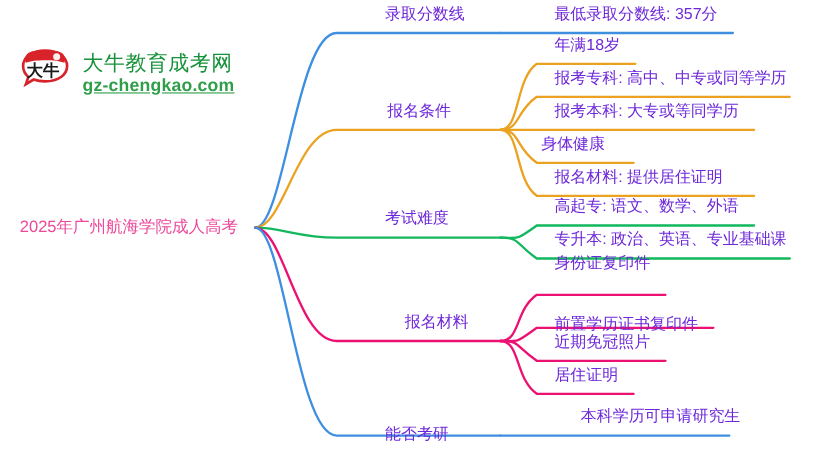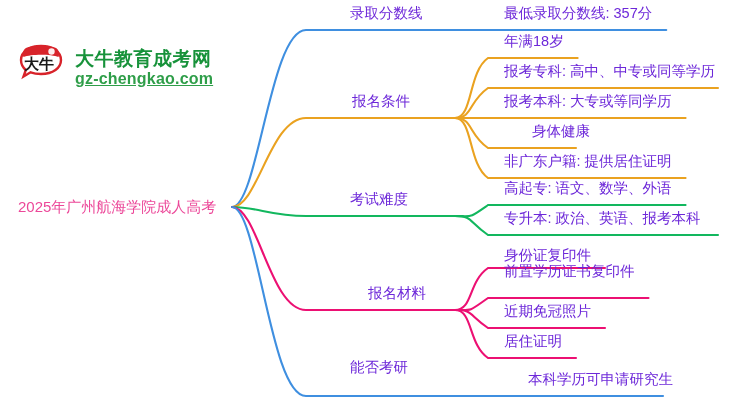--- a/index.html
+++ b/index.html
@@ -37,21 +37,21 @@
     flex: none;
   }
   .logo-text-wrap {
     display: flex;
     flex-direction: column;
     justify-content: center;
     line-height: 1;
   }
   .logo-title {
     font-size: 19px;
-    font-weight: bold;
+    font-weight: normal;
     color: #17923a;
     letter-spacing: 0.5px;
     white-space: nowrap;
   }
   .logo-sub {
     font-size: 16px;
     font-weight: bold;
     color: #2f9e49;
     letter-spacing: 0.2px;
     margin-top: 3px;
@@ -128,27 +128,27 @@
 
   <div class="node-label central-label" style="left:18px; top:199px;">2025年广州航海学院成人高考</div>
 
   <div id="label-layer">
       <div class="node-label branch-label" style="left: 350px; top: 6px;">录取分数线</div>
       <div class="node-label leaf-label" style="left: 504px; top: 6px;">最低录取分数线: 357分</div>
       <div class="node-label branch-label" style="left: 352px; top: 94px;">报名条件</div>
       <div class="node-label leaf-label" style="left: 504px; top: 34px;">年满18岁</div>
       <div class="node-label leaf-label" style="left: 504px; top: 64px; text-align: center;">报考专科: 高中、中专或同等学历</div>
       <div class="node-label leaf-label" style="left: 504px; top: 94px;">报考本科: 大专或等同学历</div>
-      <div class="node-label leaf-label" style="left: 532px; top: 124px;">身体健康</div>
-      <div class="node-label leaf-label" style="left: 504px; top: 154px;">非广东户籍: 提供居住证明</div>
+      <div class="node-label leaf-label" style="left: 492px; top: 124px;">身体健康</div>
+      <div class="node-label leaf-label" style="left: 504px; top: 154px;">报名材料: 提供居住证明</div>
       <div class="node-label branch-label" style="left: 350px; top: 192px;">考试难度</div>
       <div class="node-label leaf-label" style="left: 504px; top: 181px;">高起专: 语文、数学、外语</div>
-      <div class="node-label leaf-label" style="left: 504px; top: 211px;">专升本: 政治、英语、报考本科</div>
+      <div class="node-label leaf-label" style="left: 504px; top: 211px;">专升本: 政治、英语、专业基础课</div>
       <div class="node-label branch-label" style="left: 368px; top: 286px;">报名材料</div>
-      <div class="node-label leaf-label" style="left: 504px; top: 248px;">身份证复印件</div>
-      <div class="node-label leaf-label" style="left: 504px; top: 264px;">前置学历证书复印件</div>
+      <div class="node-label leaf-label" style="left: 504px; top: 233px;">身份证复印件</div>
+      <div class="node-label leaf-label" style="left: 504px; top: 288px;">前置学历证书复印件</div>
       <div class="node-label leaf-label" style="left: 504px; top: 304px;">近期免冠照片</div>
       <div class="node-label leaf-label" style="left: 504px; top: 334px; text-align: center;">居住证明</div>
-      <div class="node-label branch-label" style="left: 350px; top: 360px;">能否考研</div>
+      <div class="node-label branch-label" style="left: 350px; top: 388px;">能否考研</div>
       <div class="node-label leaf-label" style="left: 528px; top: 372px;">本科学历可申请研究生</div>
     </div>
 
 </div>
 
 </body></html>

